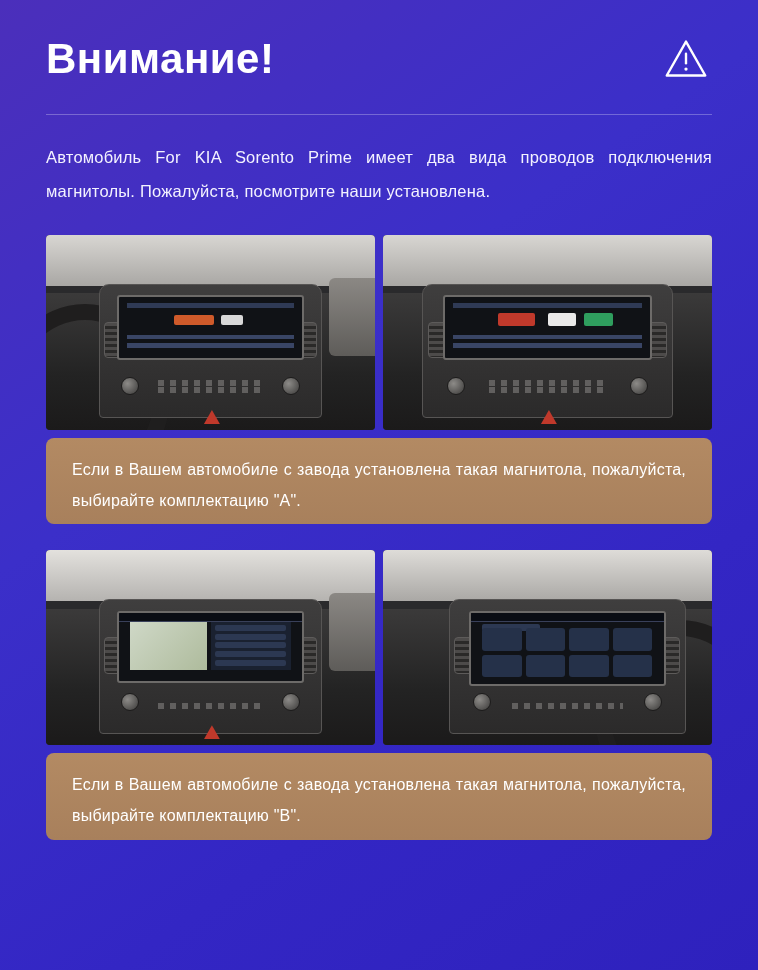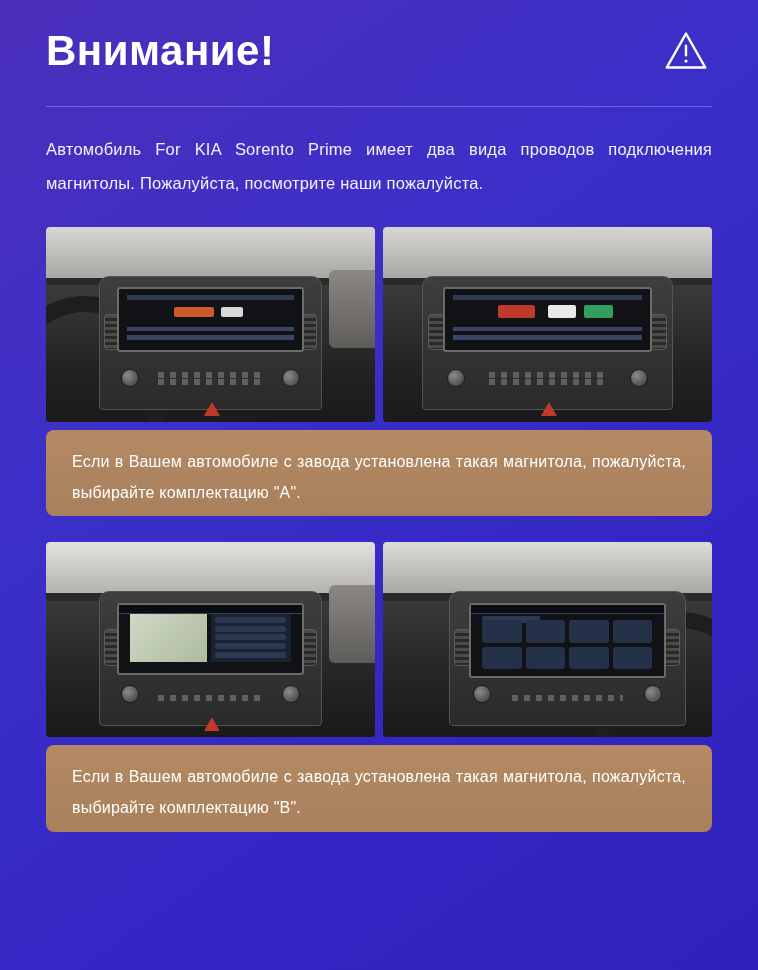--- a/index.html
+++ b/index.html
@@ -18,21 +18,21 @@
     width: 758px;
     height: 970px;
     background: linear-gradient(145deg, #4b2fbb 0%, #3b2fc9 38%, #3326c4 70%, #2e21bd 100%);
     box-sizing: border-box;
     padding: 0 46px;
   }
   .header {
     display: flex;
     align-items: center;
     justify-content: space-between;
-    padding-top: 28px;
+    padding-top: 36px;
   }
   .title {
     font-size: 42px;
     font-weight: bold;
     color: #ffffff;
     letter-spacing: 0.5px;
     line-height: 1.1;
   }
   .warn-icon {
     width: 44px;
@@ -260,21 +260,21 @@
     <div class="title">Внимание!</div>
     <svg class="warn-icon" viewBox="0 0 48 48">
       <path d="M24 5 L45 42 L3 42 Z" fill="none" stroke="#ffffff" stroke-width="2.6" stroke-linejoin="round"></path>
       <rect x="22.7" y="17" width="2.6" height="13" rx="1.3" fill="#ffffff"></rect>
       <circle cx="24" cy="35" r="1.8" fill="#ffffff"></circle>
     </svg>
   </div>
 
   <div class="divider"></div>
 
-  <div class="intro">Автомобиль For KIA Sorento Prime имеет два вида проводов подключения магнитолы. Пожалуйста, посмотрите наши пожалуйста.</div>
+  <div class="intro">Автомобиль For KIA Sorento Prime имеет два вида проводов подключения магнитолы. Пожалуйста, посмотрите наши установлена.</div>
 
   <div class="block">
     <div class="photos">
 
       <div class="photo">
         <div class="dash">
           <div class="sky"></div>
           <div class="dashpad"></div>
           <div class="body"></div>
           <div class="seat"></div>

